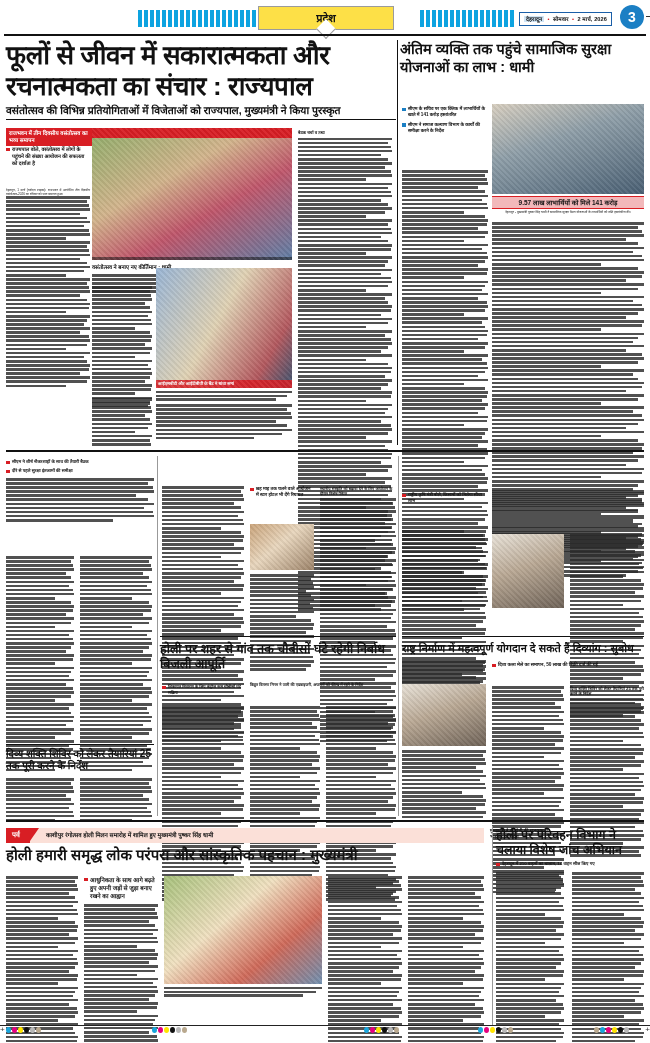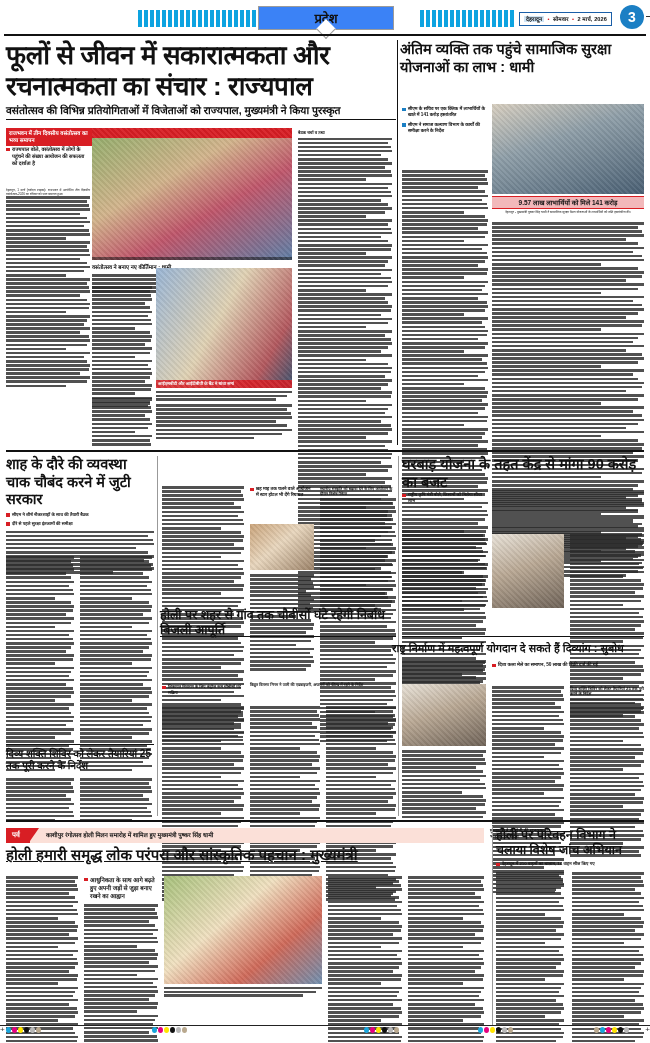--- a/index.html
+++ b/index.html
@@ -26,22 +26,22 @@
     padding:1px 4px 2px 4px; letter-spacing:-0.3px; line-height:14px;
     display:inline-block; margin-top:1px; border:1px solid #a81016;
     white-space:nowrap;
   }
   .bars { position:absolute; top:10px; height:17px; display:flex; gap:2px; }
   .bars span { width:4px; height:17px; background:#0da3e0; display:block; }
   .bars-left { left:138px; }
   .bars-right { left:420px; }
   .pradesh-tab {
     position:absolute; left:258px; top:6px; width:136px; height:24px;
-    border:1px solid #9b9b9b; background:#3b82f6; text-align:center;
-    font-size:13px; font-weight:bold; color:#111; line-height:23px;
+    border:1px solid #9b9b9b; background:#fde047; text-align:center;
+    font-size:11px; font-weight:bold; color:#111; line-height:23px;
   }
   .pradesh-tab:after {
     content:""; position:absolute; left:50%; margin-left:-7px; bottom:-7px;
     width:13px; height:13px; background:#fff; border-right:1px solid #9b9b9b;
     border-bottom:1px solid #9b9b9b; transform:rotate(45deg);
   }
   .dateline {
     position:absolute; right:38px; top:12px; border:1px solid #1b5fa8;
     background:#fff; font-size:5.6px; font-weight:bold; color:#111;
     padding:2px 4px; white-space:nowrap; letter-spacing:.1px;
@@ -697,21 +697,20 @@
         <div class="fake-line s3"></div>
       <div class="fake-line s1"></div>
         <div class="fake-line s2"></div>
         <div class="fake-line s4"></div>
     </div>
   </div>
 
   <div class="hr-thick" style="position:absolute;left:6px;top:450px;width:638px;"></div>
 
   <div style="position:absolute;left:6px;top:456px;width:148px;">
-    <div class="hl-sec">शाह के दौरे की व्यवस्था चाक चौबंद करने में जुटी सरकार</div>
     <ul class="bullet-list" style="margin-top:3px;font-size:4.4px;line-height:6px;">
       <li>सीएम ने शीर्ष नौकरशाहों के साथ की तैयारी बैठक</li>
       <li>दौरे से पहले सुरक्षा इंतजामों की समीक्षा</li>
     </ul>
     <div class="fake-block" style="margin-top:4px;">
       <div class="fake-line s1"></div>
         <div class="fake-line s2"></div>
         <div class="fake-line s3"></div>
       <div class="fake-line s1"></div>
         <div class="fake-line s4"></div>
@@ -997,23 +996,20 @@
         <div class="fake-line s2"></div>
       <div class="fake-line s1"></div>
         <div class="fake-line s3"></div>
         <div class="fake-line s5"></div>
       <div class="fake-line s1"></div>
         <div class="fake-line s2"></div>
         <div class="fake-line s4"></div>
     </div>
   </div>
 
-  <div style="position:absolute;left:402px;top:456px;width:242px;">
-    <div class="hl-sec">घरबाड़ योजना के तहत केंद्र से मांगा 90 करोड़ का बजट</div>
-  </div>
   <ul class="bullet-list" style="position:absolute;left:402px;top:492px;width:84px;font-size:4.4px;line-height:6px;">
     <li>राष्ट्रीय कृषि मंत्री बोले, किसानों को मिलेगा सीधा लाभ</li>
   </ul>
   <div style="position:absolute;left:492px;top:490px;width:152px;">
     <div class="fake-block">
       <div class="fake-line s1"></div>
         <div class="fake-line s2"></div>
         <div class="fake-line s3"></div>
       <div class="fake-line s1"></div>
         <div class="fake-line s4"></div>
@@ -1130,21 +1126,21 @@
         <div class="fake-line s2"></div>
         <div class="fake-line s6"></div>
     </div>
   </div>
 
   <div class="hr-thin" style="position:absolute;left:160px;top:636px;width:236px;"></div>
   <div class="hr-thin" style="position:absolute;left:402px;top:636px;width:242px;"></div>
   <div style="position:absolute;left:157px;top:456px;width:1px;height:360px;background:#999;"></div>
   <div style="position:absolute;left:398px;top:456px;width:1px;height:360px;background:#999;"></div>
 
-  <div style="position:absolute;left:160px;top:608px;width:236px;">
+  <div style="position:absolute;left:160px;top:642px;width:236px;">
     <div class="hl-sec hl-sec-sm">होली पर शहर से गांव तक चौबीसों घंटे रहेगी निर्बाध बिजली आपूर्ति</div>
   </div>
   <ul class="bullet-list" style="position:absolute;left:162px;top:684px;width:82px;font-size:4.2px;line-height:5.6px;">
     <li>शिकायत निवारण के लिए कंट्रोल रूम चौबीसों घंटे सक्रिय</li>
   </ul>
   <div style="position:absolute;left:250px;top:682px;width:146px;">
     <div style="font-size:4px;font-weight:bold;line-height:5.2px;margin-bottom:2px;">विद्युत वितरण निगम ने जारी की एडवाइजरी, अफसरों को फील्ड में रहने के निर्देश</div>
   </div>
   <div style="position:absolute;left:162px;top:706px;width:82px;">
     <div class="fake-block">
@@ -1296,21 +1292,21 @@
         <div class="fake-line s4"></div>
       <div class="fake-line s1"></div>
         <div class="fake-line s2"></div>
         <div class="fake-line s6"></div>
       <div class="fake-line s1"></div>
         <div class="fake-line s5"></div>
         <div class="fake-line s3"></div>
     </div>
   </div>
 
-  <div style="position:absolute;left:392px;top:642px;width:242px;">
+  <div style="position:absolute;left:402px;top:642px;width:242px;">
     <div style="font-size:11px;font-weight:bold;line-height:13px;color:#111;">राष्ट्र निर्माण में महत्वपूर्ण योगदान दे सकते हैं दिव्यांग : सुबोध</div>
   </div>
   <ul class="bullet-list" style="position:absolute;left:492px;top:662px;width:152px;font-size:4.8px;line-height:6.4px;">
     <li>दिव्य कला मेले का समापन, 50 लाख की बिक्री दर्ज की गई</li>
   </ul>
   <div style="position:absolute;left:402px;top:660px;width:84px;">
     <div class="fake-block">
       <div class="fake-line s1"></div>
         <div class="fake-line s2"></div>
         <div class="fake-line s3"></div>
@@ -1483,21 +1479,21 @@
     </div>
   </div>
 
   <div class="hr-thick" style="position:absolute;left:6px;top:820px;width:638px;"></div>
 
   <div style="position:absolute;left:6px;top:828px;width:478px;height:15px;display:flex;align-items:stretch;">
     <div class="tag-parv">पर्व</div>
     <div class="parv-strip" style="flex:1;">काशीपुर रंगोत्सव होली मिलन समारोह में शामिल हुए मुख्यमंत्री पुष्कर सिंह धामी</div>
   </div>
 
-  <div style="position:absolute;left:6px;top:846px;width:478px;text-decoration:underline;">
+  <div style="position:absolute;left:6px;top:846px;width:478px;">
     <div style="font-size:15px;font-weight:bold;line-height:18px;color:#111;">होली हमारी समृद्ध लोक परंपरा और सांस्कृतिक पहचान : मुख्यमंत्री</div>
   </div>
 
   <div style="position:absolute;left:490px;top:828px;width:70px;">
     <div style="font-size:4.6px;font-weight:bold;line-height:6px;color:#111;">मुख्यमंत्री ने दी होली की शुभकामनाएं, भाइचारे का संदेश</div>
   </div>
 
   <div style="position:absolute;left:496px;top:828px;width:148px;">
     <div style="font-size:12.5px;font-weight:bold;line-height:15px;color:#111;">होली पर परिवहन विभाग ने चलाया विशेष जांच अभियान</div>
     <ul class="bullet-list" style="margin-top:3px;font-size:4.4px;line-height:6px;">

